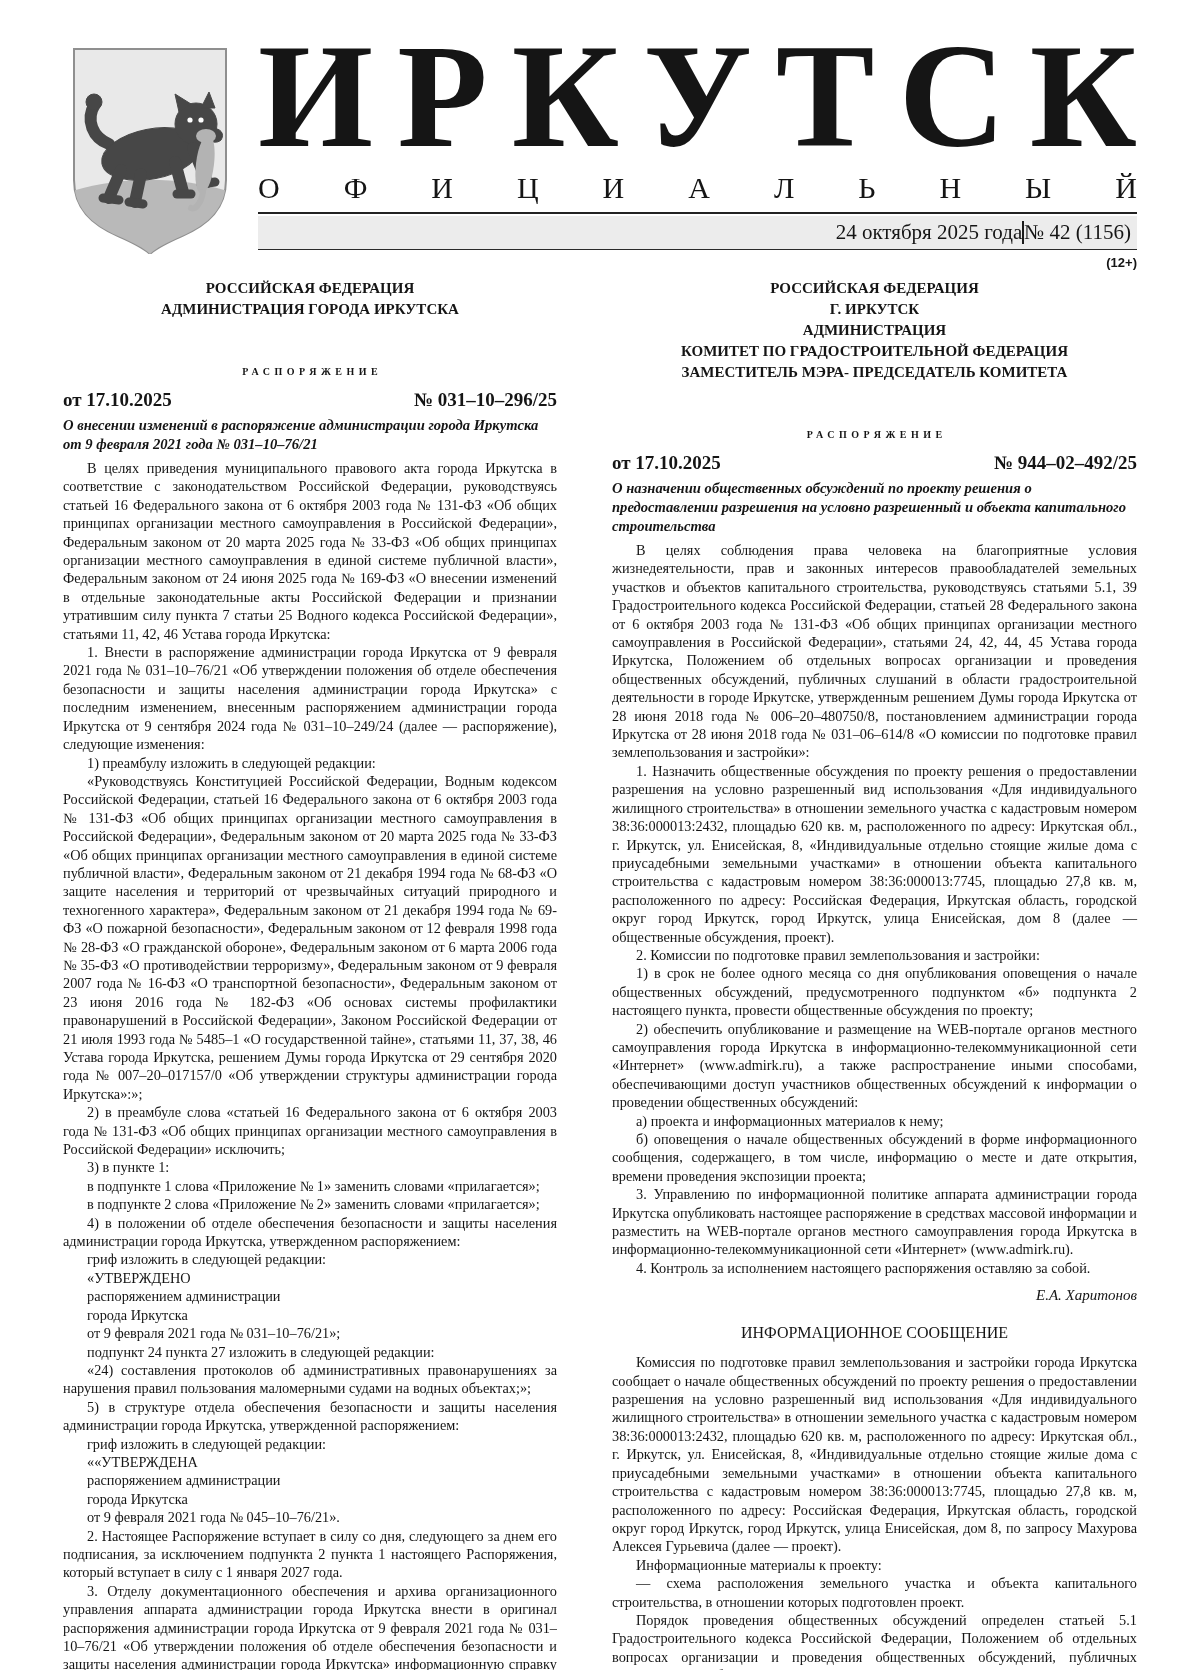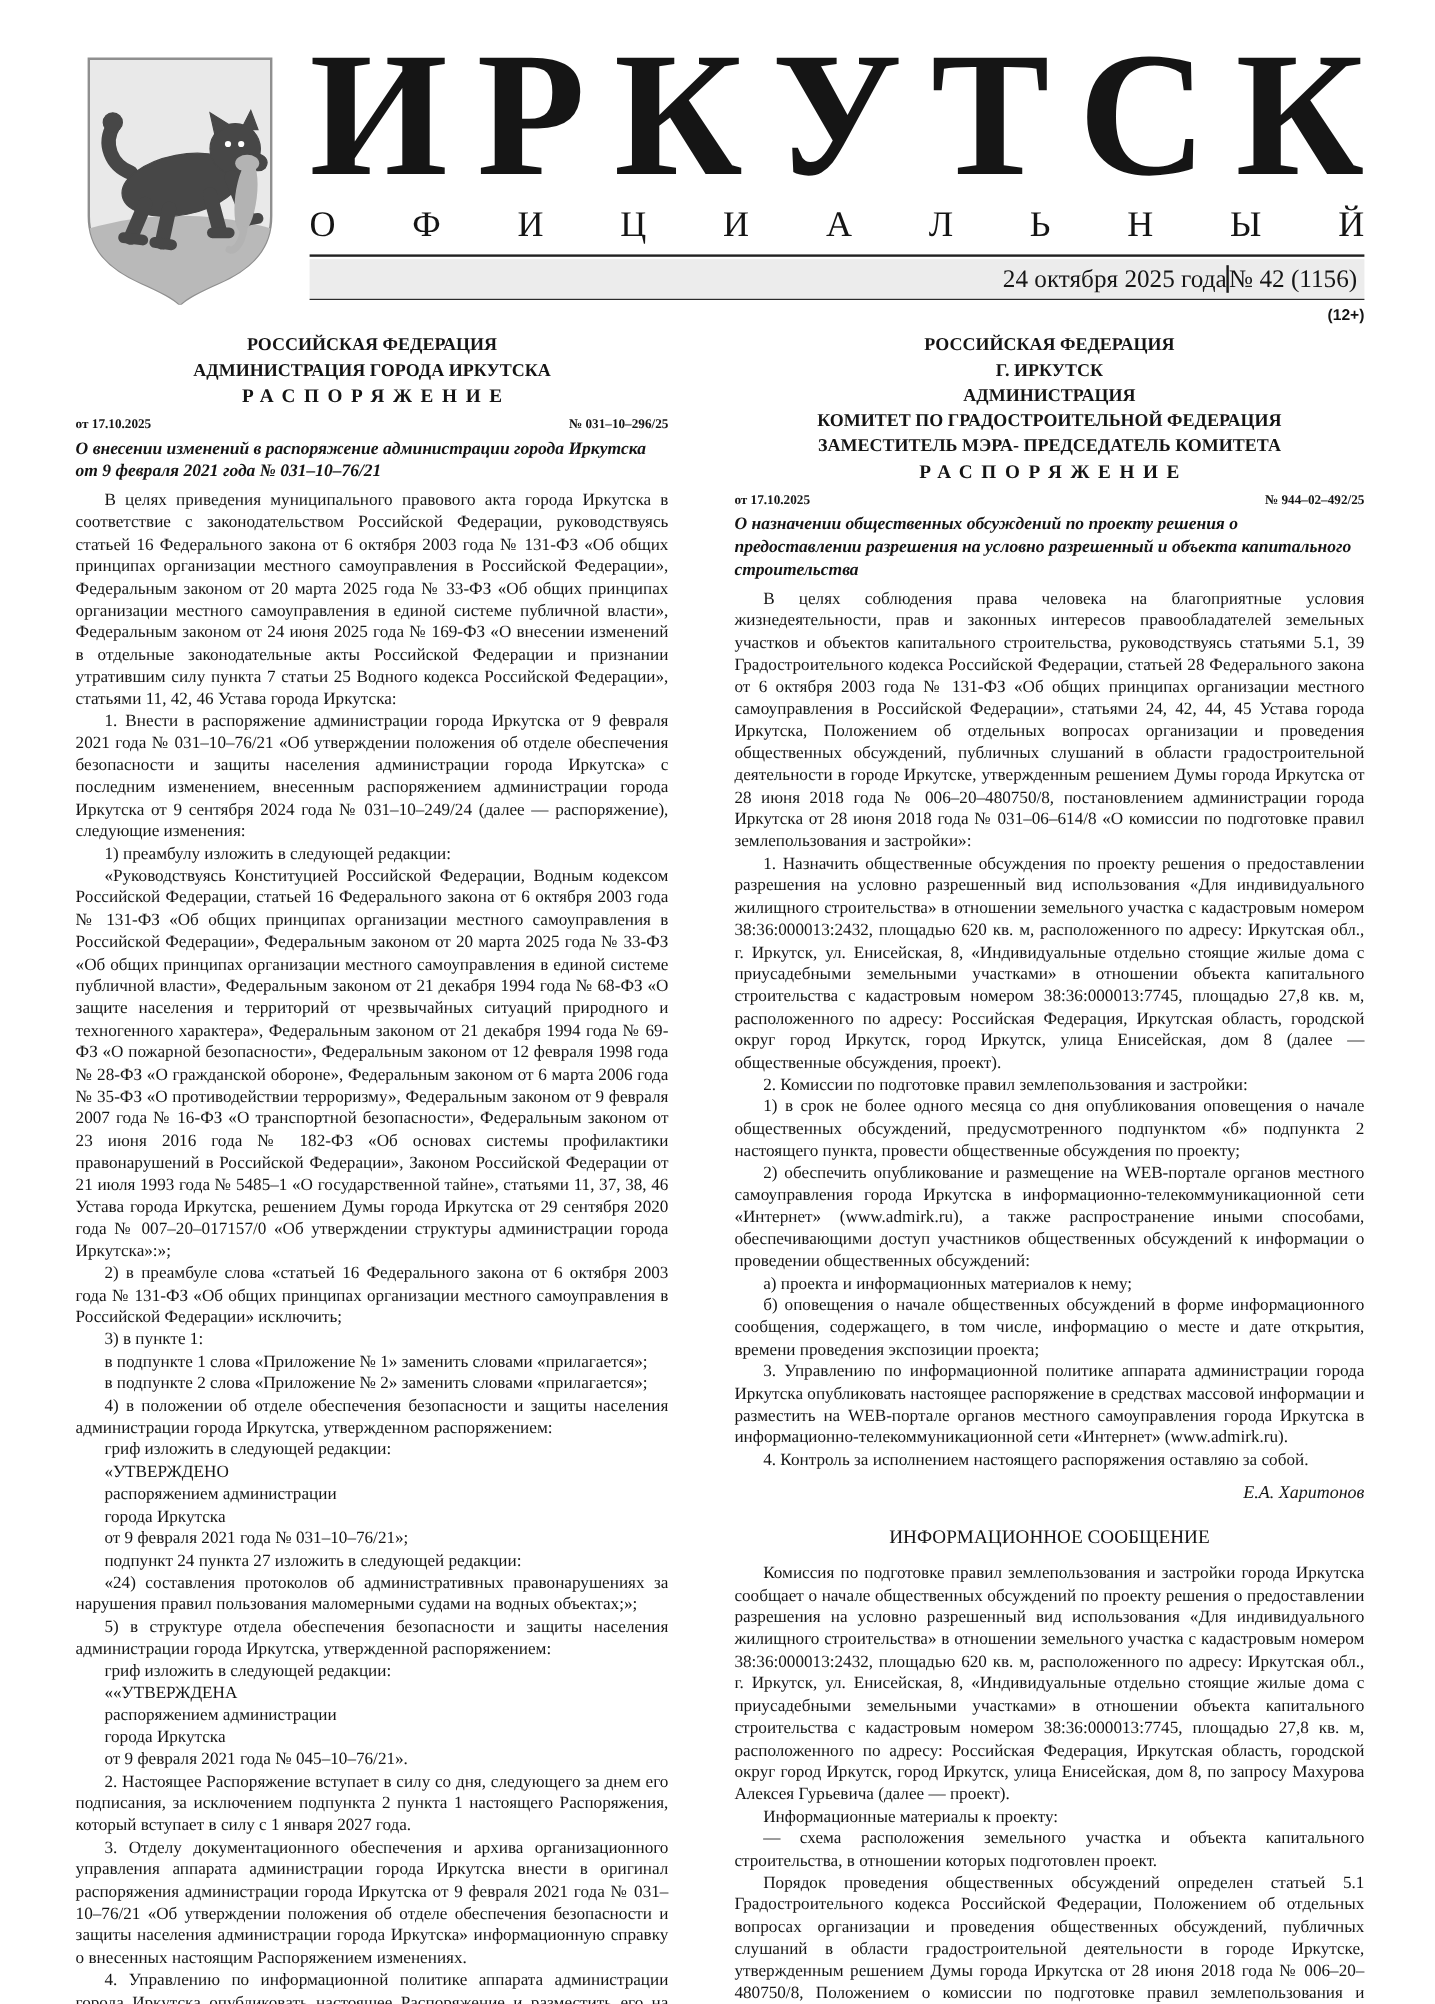--- a/index.html
+++ b/index.html
@@ -24,24 +24,24 @@
   .age-badge{text-align:right;font-family:"Liberation Sans",sans-serif;
       font-weight:bold;font-size:13px;margin-top:5px;}
 
   
   .columns{position:absolute;left:63px;top:278px;width:1074px;display:flex;gap:55px;}
   .col{flex:none;}
   .col-left{width:494px;}
   .col-right{width:525px;}
 
   .heading-line{text-align:center;font-weight:bold;font-size:15px;line-height:21px;}
-  .doc-type{text-align:center;font-weight:bold;font-size:16px;line-height:21px;
-      letter-spacing:0.45em;text-indent:0.45em;}
+  .doc-type{text-align:center;font-weight:bold;font-size:10px;line-height:21px;
+      letter-spacing:0.45em;text-indent:0.45em;margin-top:41px;}
   .doc-meta{display:flex;justify-content:space-between;font-weight:bold;
-      font-size:11px;margin:7px 0 5px;}
+      font-size:19px;margin:7px 0 5px;}
   .doc-subject{font-weight:bold;font-style:italic;font-size:14.6px;line-height:19px;
       margin:0 0 5px;}
   .doc-body p{margin:0;text-align:justify;text-indent:24px;font-size:14.3px;
       line-height:18.4px;hyphens:auto;}
   .sig-right-only{text-align:right;font-style:italic;font-size:15px;margin:10px 0 0;}
   .info-heading{text-align:center;font-weight:normal;font-size:16px;margin:20px 0 11px;}
 </style>
 </head>
 <body>
 

